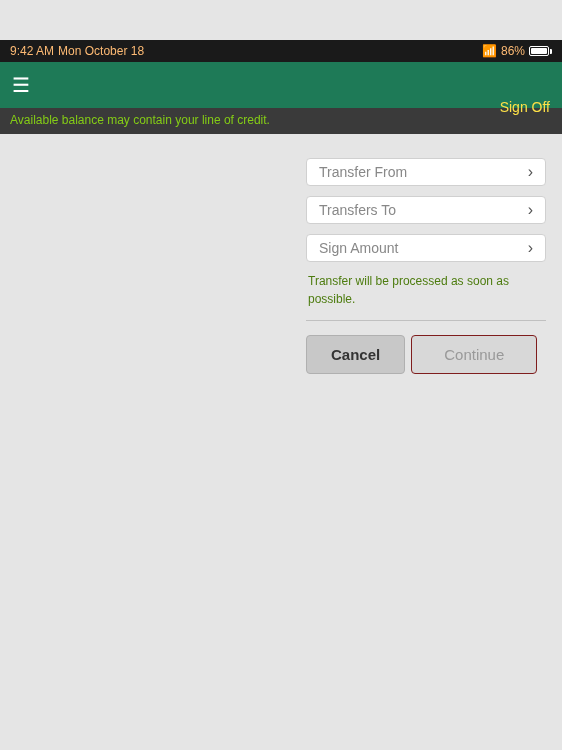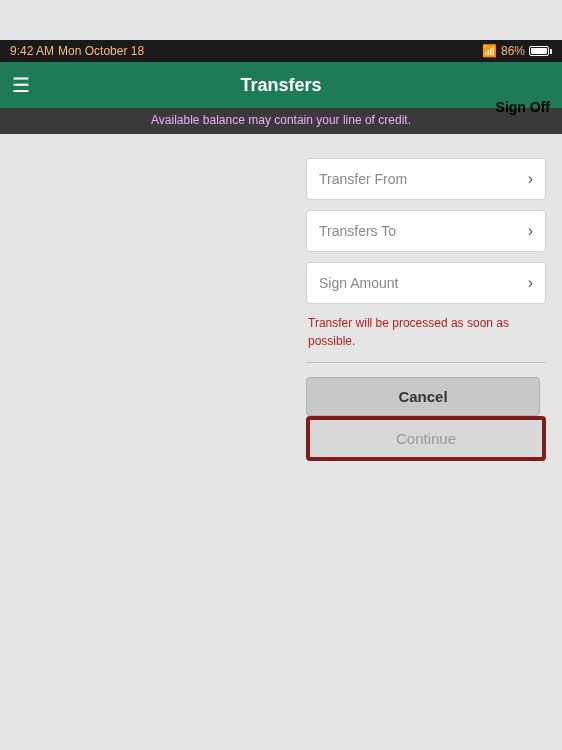--- a/index.html
+++ b/index.html
@@ -41,34 +41,34 @@
       color: #fff;
       font-size: 18px;
       font-weight: 600;
       position: absolute;
       left: 50%;
       transform: translateX(-50%);
     }
     .nav-bar-left, .nav-bar-right { z-index: 1; }
     .menu-icon { color: #fff; font-size: 20px; cursor: pointer; }
     .sign-off-btn {
-      color: #000000;
+      color: #fde047;
       font-size: 14px;
       background: none;
       border: none;
       cursor: pointer;
-      font-weight: 700;
+      font-weight: 400;
       margin-top: 45px;
     }
 
     
     .notice-bar {
       background: #3a3a3a;
-      color: #f0abfc;
-      text-align: center;
+      color: #84cc16;
+      text-align: left;
       font-size: 12px;
       padding: 5px 10px;
       line-height: 1.3;
     }
 
     
     .main-content {
       display: flex;
       height: calc(750px - 22px - 46px - 28px);
     }
@@ -95,70 +95,69 @@
     }
 
     .field-row {
       background: #fff;
       border: 1px solid #d0d0d0;
       border-radius: 4px;
       display: flex;
       align-items: center;
       justify-content: space-between;
       padding: 0 12px;
-      height: 42px;
+      height: 28px;
       margin-bottom: 10px;
       cursor: pointer;
     }
 
     .field-label {
       font-size: 14px;
       color: #888;
     }
 
     .chevron {
       color: #555;
       font-size: 16px;
       font-weight: 300;
     }
 
     .notice-text {
       font-size: 12px;
-      color: #b91c1c;
+      color: #4d7c0f;
       margin: 6px 0 12px 2px;
       line-height: 1.5;
     }
 
     .divider {
       border: none;
       border-top: 1px solid #c0c0c0;
       margin: 8px 0 14px 0;
     }
 
     .button-row {
       display: flex;
       gap: 0;
-      flex-direction: column;
     }
 
     .btn-cancel {
       background: #c8c8c8;
       border: 1px solid #b0b0b0;
       border-radius: 4px;
       color: #333;
       font-size: 15px;
       font-weight: 600;
       padding: 10px 24px;
       cursor: pointer;
       margin-right: 6px;
     }
 
     .btn-continue {
       background: #d8d8d8;
-      border: 4px solid #7f1d1d;
+      border: 1px solid #7f1d1d;
       border-radius: 4px;
       color: #999;
       font-size: 15px;
       font-weight: 400;
       padding: 10px 32px;
       cursor: not-allowed;
     }
 
     
     .battery {
@@ -209,21 +208,20 @@
         </div>
       <div class="battery-tip"></div>
     </div>
   </div>
 </div>
 
 <div class="nav-bar">
   <div class="nav-bar-left">
     <span class="menu-icon">☰</span>
   </div>
-  <span class="nav-bar-title">Transfers</span>
   <div class="nav-bar-right">
     <button class="sign-off-btn">Sign Off</button>
   </div>
 </div>
 
 <div class="notice-bar">
   <span>Available balance may contain your line of credit.</span>
 </div>
 
 <div class="main-content">

